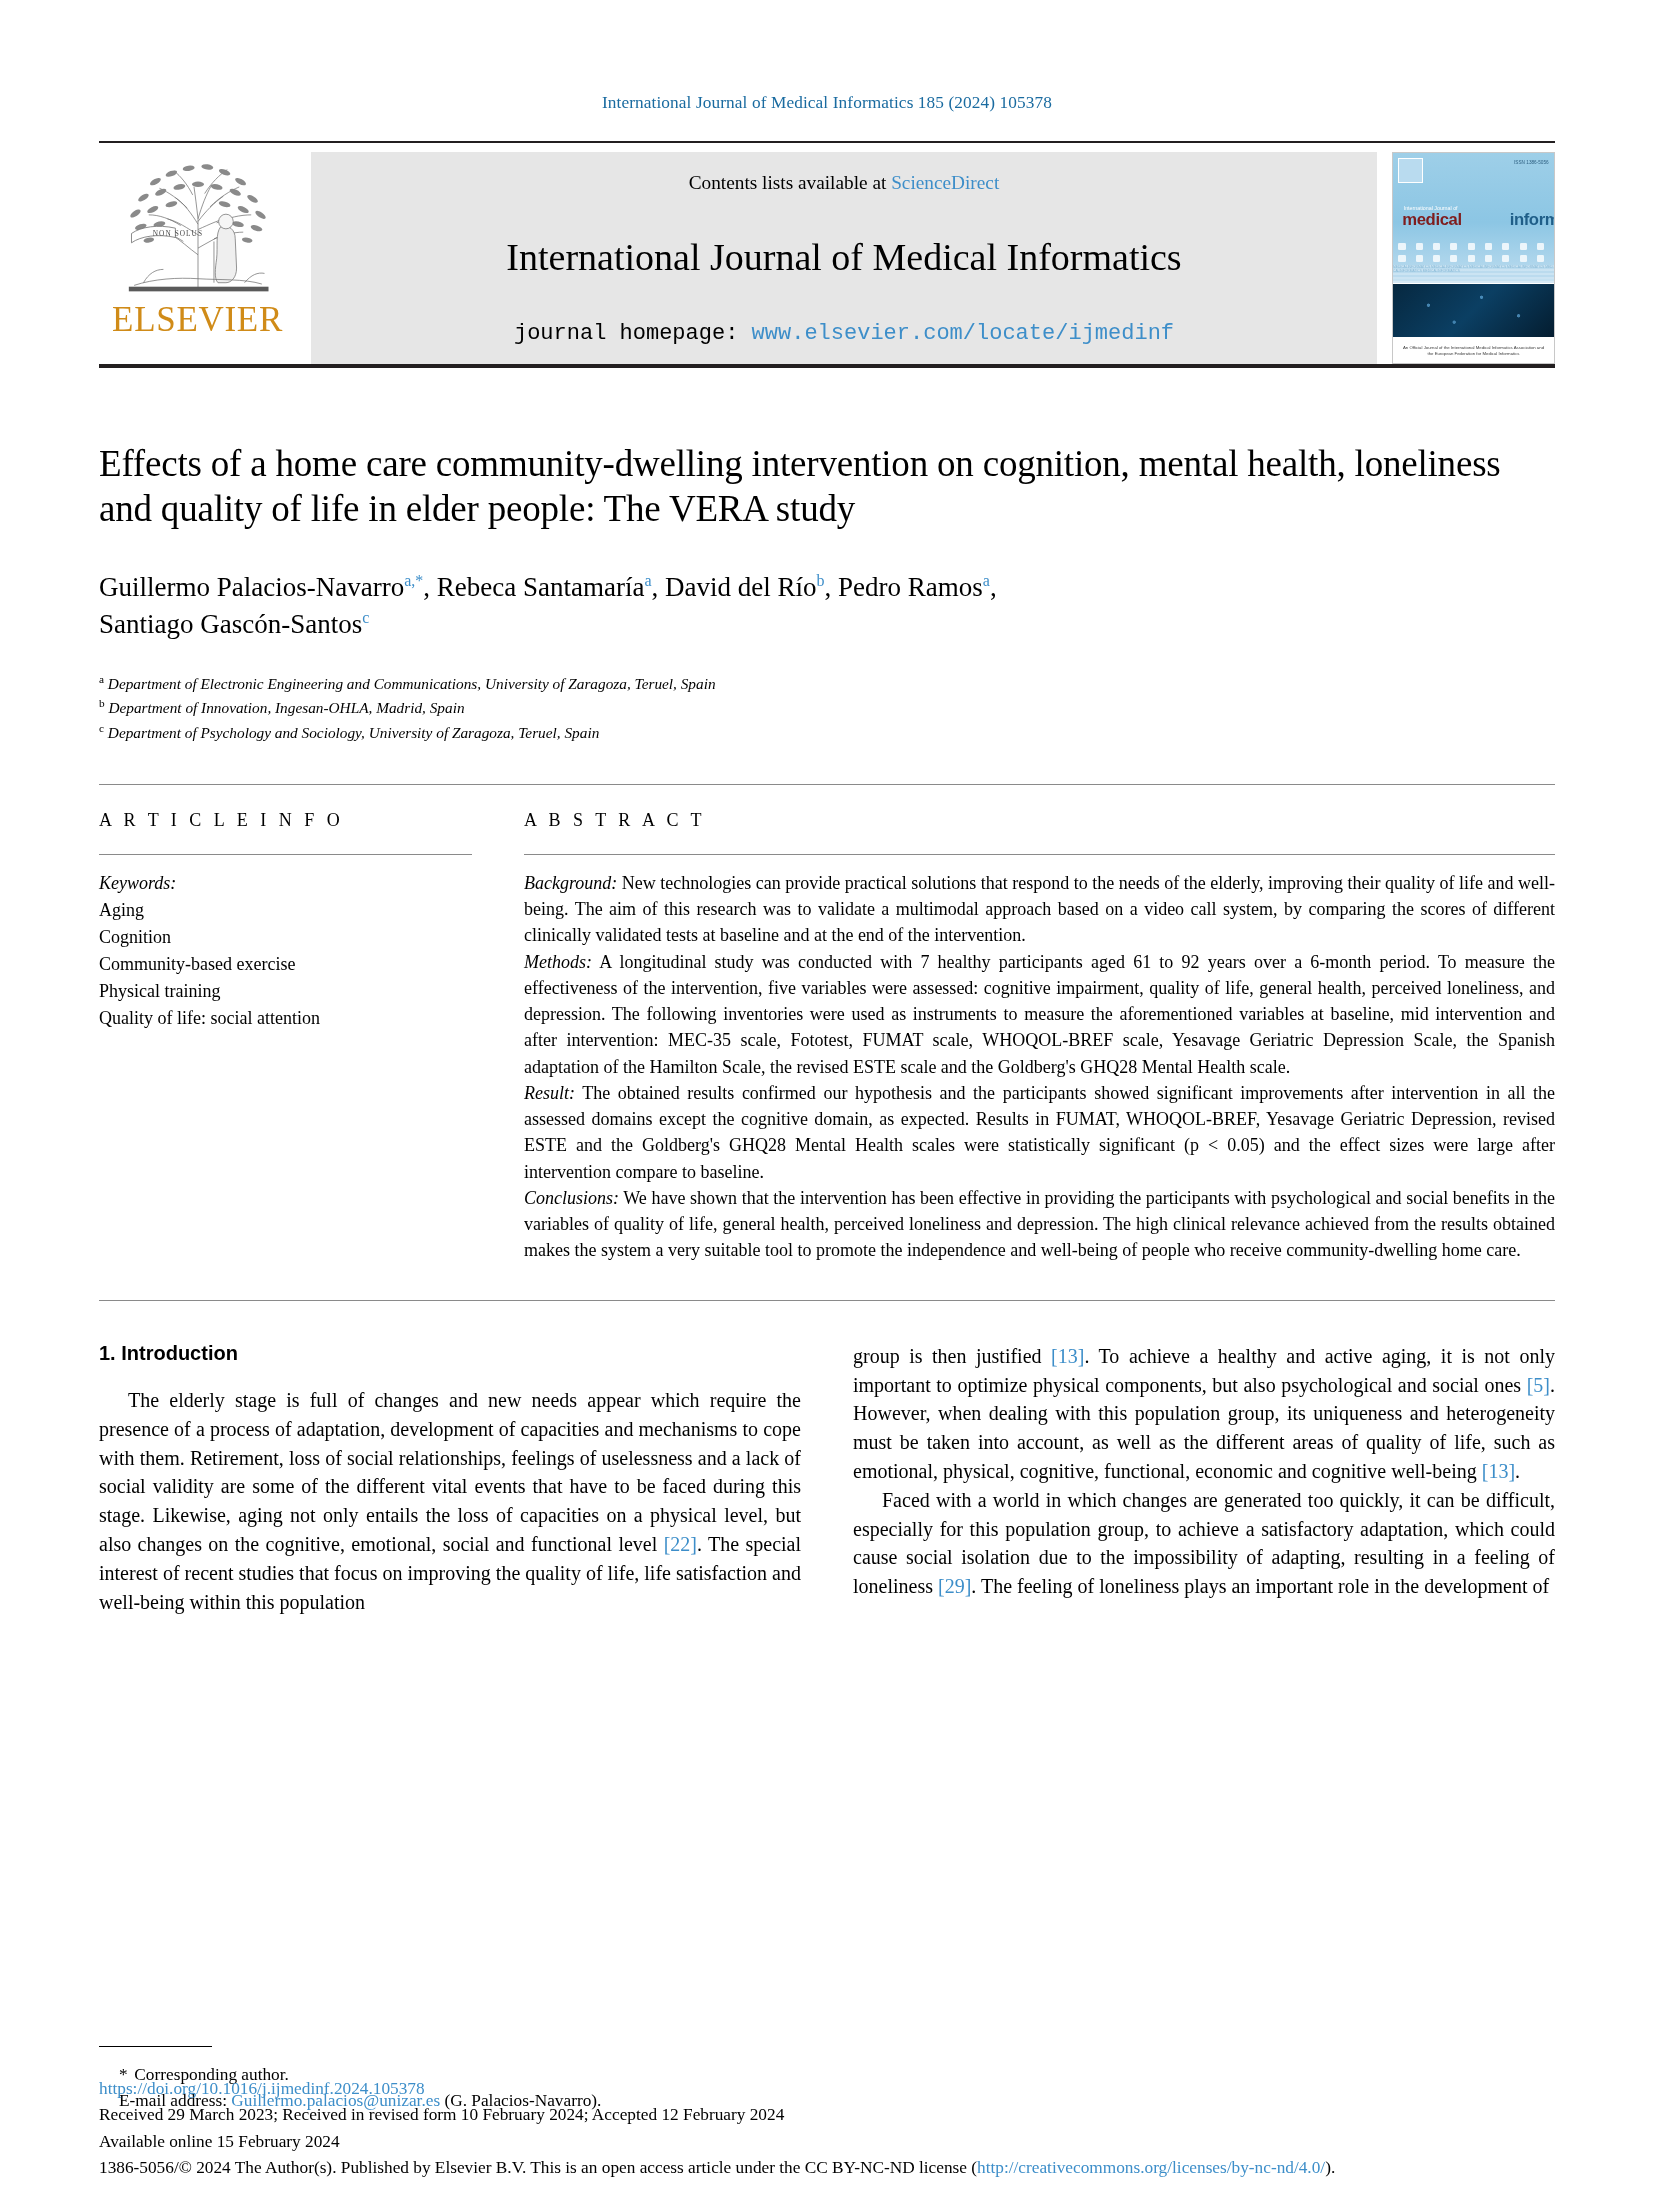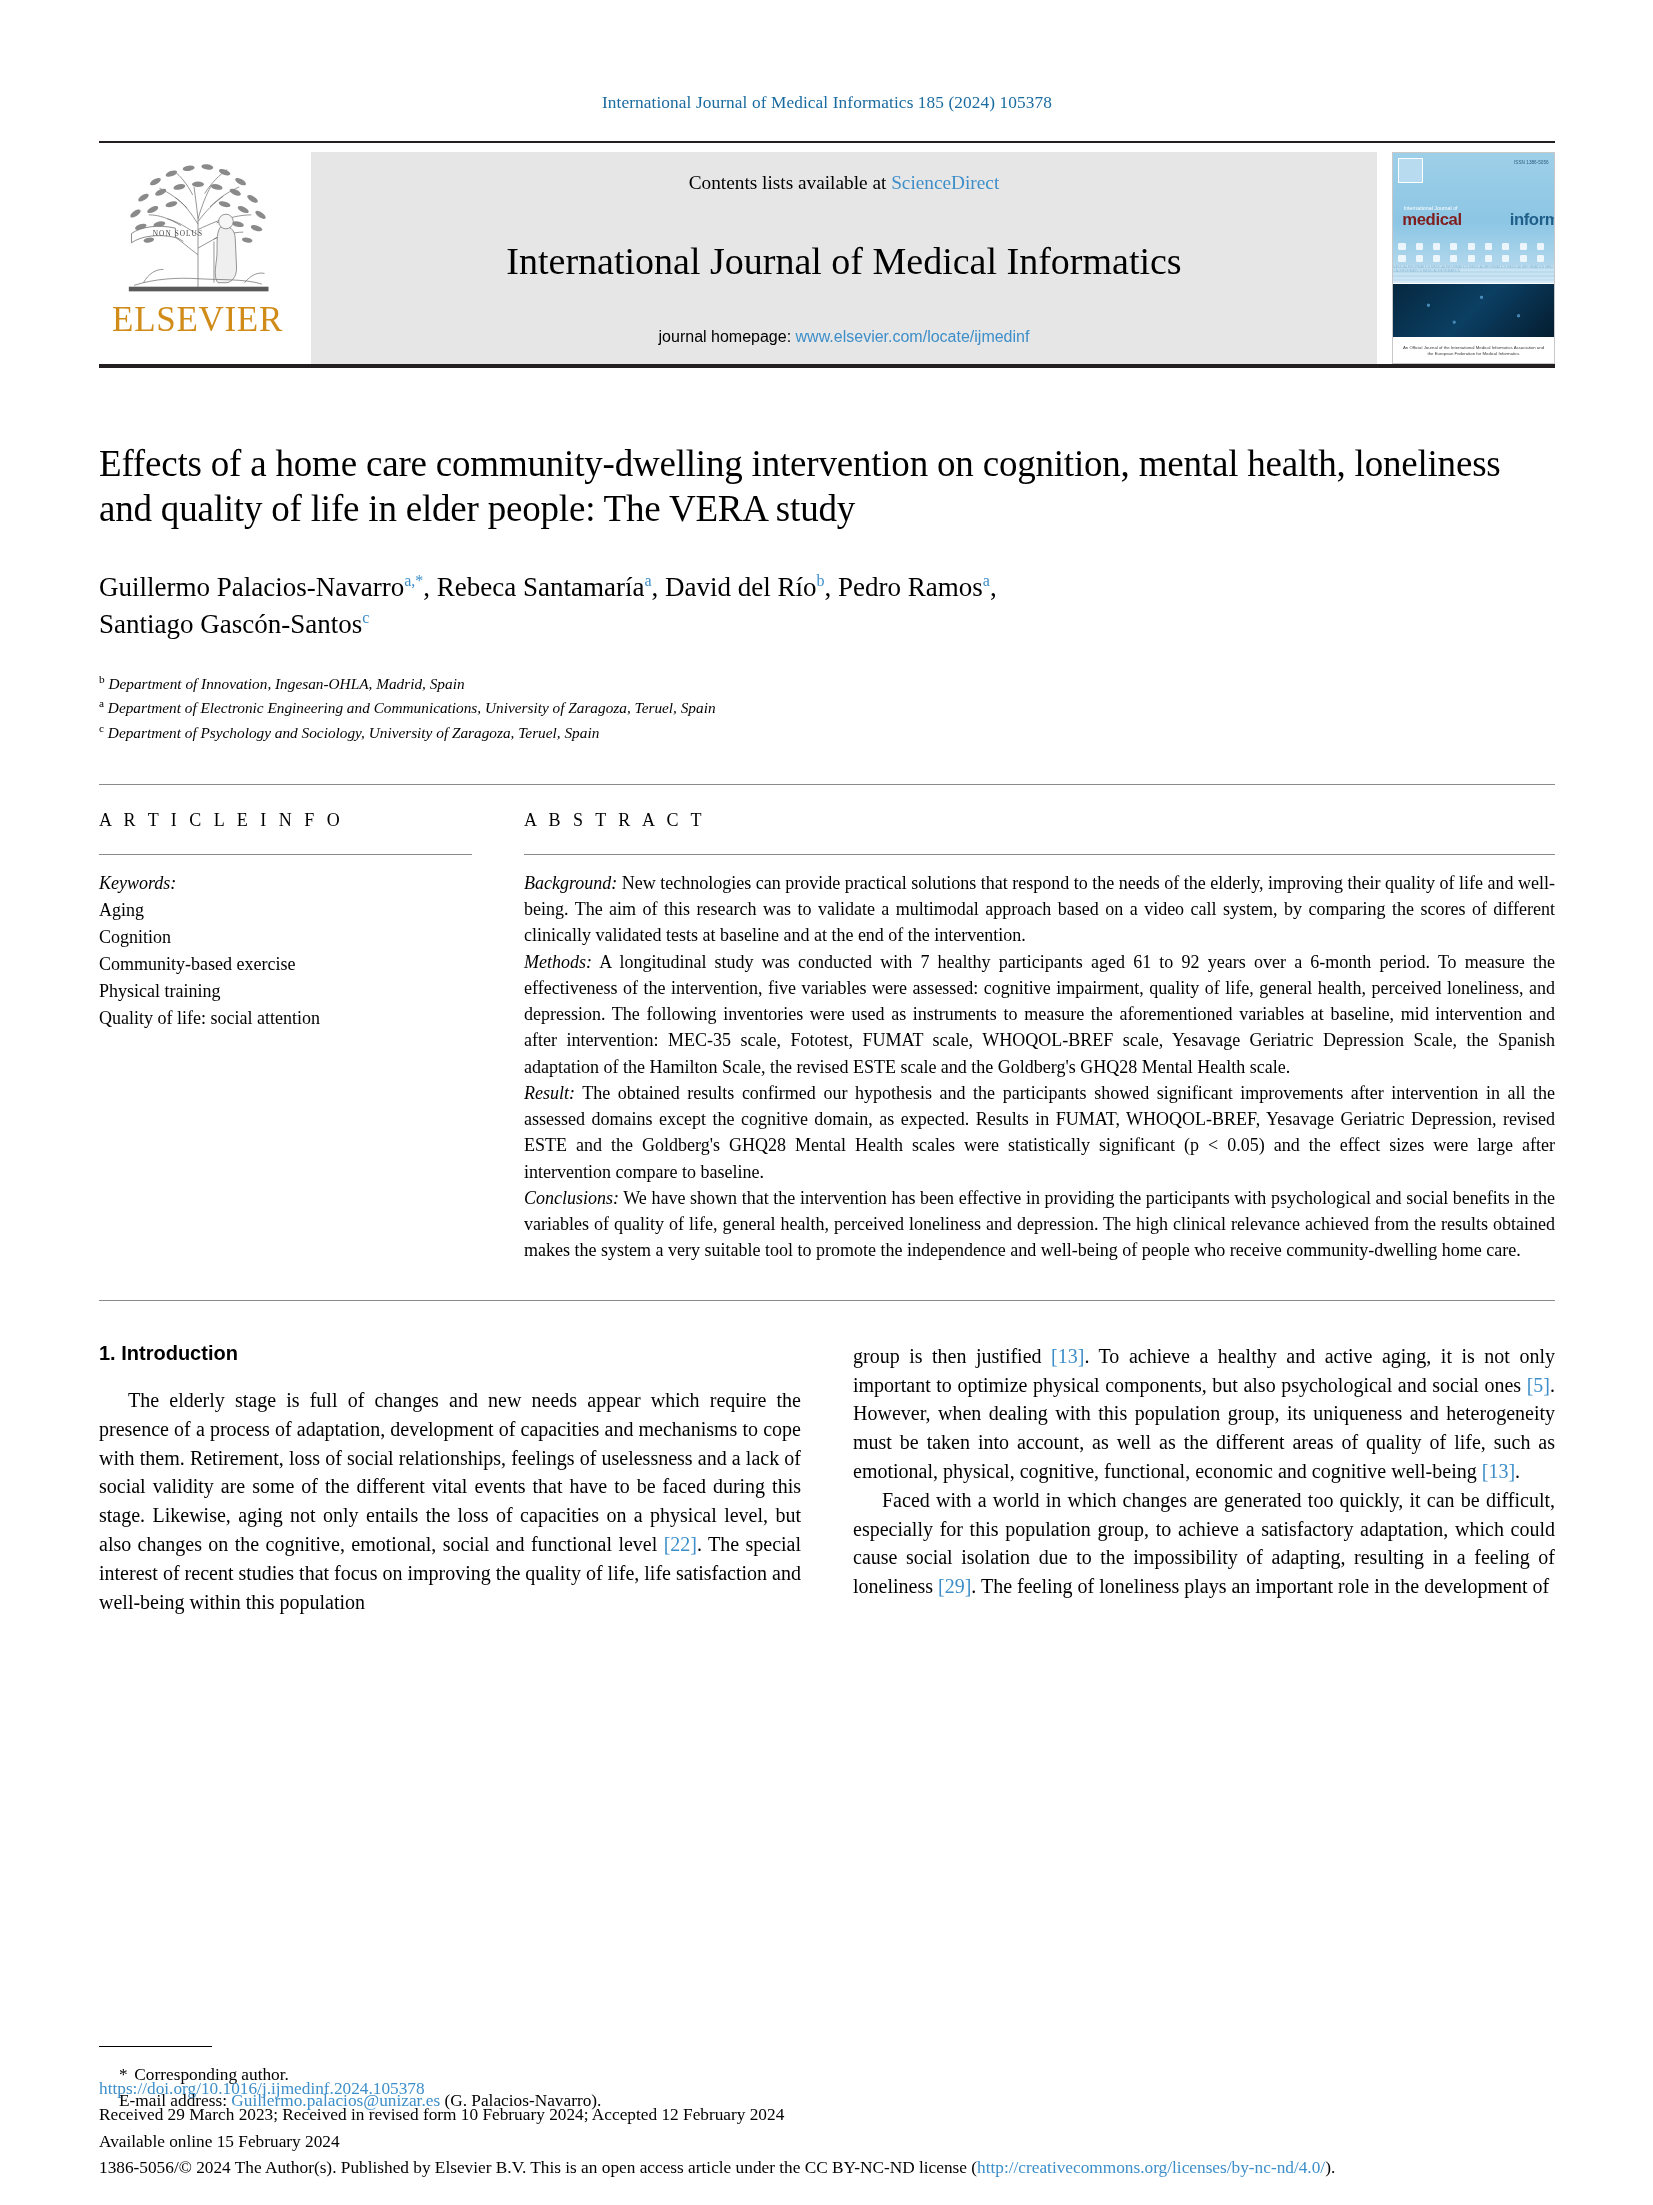--- a/index.html
+++ b/index.html
@@ -80,22 +80,22 @@
   }
   .link {
     color: #3d8ec9;
     text-decoration: none;
   }
   .journal-title {
     font-size: 38px;
     line-height: 1;
   }
   .homepage-line {
-    font-size: 16px;
-    font-family: Liberation Sans, sans-serif;
+    font-size: 22px;
+    font-family: Liberation Mono, monospace;
   }
   .homepage-line .lbl { color: #000; }
 
   
   .cover {
     width: 161px;
     flex: 0 0 161px;
     border: 0.7px solid #c8c8c8;
     background: #ffffff;
     position: relative;
@@ -378,22 +378,22 @@
   <div class="masthead-rule"></div>
 
   <div class="title-area">
     <h1 class="article-title">Effects of a home care community-dwelling intervention on cognition, mental health, loneliness and quality of life in elder people: The VERA study</h1>
 
     <div class="authors">
       <span><span>Guillermo Palacios-Navarro</span><sup>a,*</sup><span>, </span></span><span><span>Rebeca Santamaría</span><sup>a</sup><span>, </span></span><span><span>David del Río</span><sup>b</sup><span>, </span></span><span><span>Pedro Ramos</span><sup>a</sup><span>, </span></span><br><span><span>Santiago Gascón-Santos</span><sup>c</sup></span>
     </div>
 
     <div class="affils">
+      <div><sup>a</sup> <span>Department of Electronic Engineering and Communications, University of Zaragoza, Teruel, Spain</span></div>
       <div><sup>b</sup> <span>Department of Innovation, Ingesan-OHLA, Madrid, Spain</span></div>
-      <div><sup>a</sup> <span>Department of Electronic Engineering and Communications, University of Zaragoza, Teruel, Spain</span></div>
       <div><sup>c</sup> <span>Department of Psychology and Sociology, University of Zaragoza, Teruel, Spain</span></div>
     </div>
   </div>
 
   <div class="info-abs-wrap">
     <div class="col-info">
       <div class="sec-label">A R T I C L E  I N F O</div>
       <div class="thin-rule"></div>
       <div class="kw-head">Keywords:</div>
       <div class="kw-list">Aging</div>

